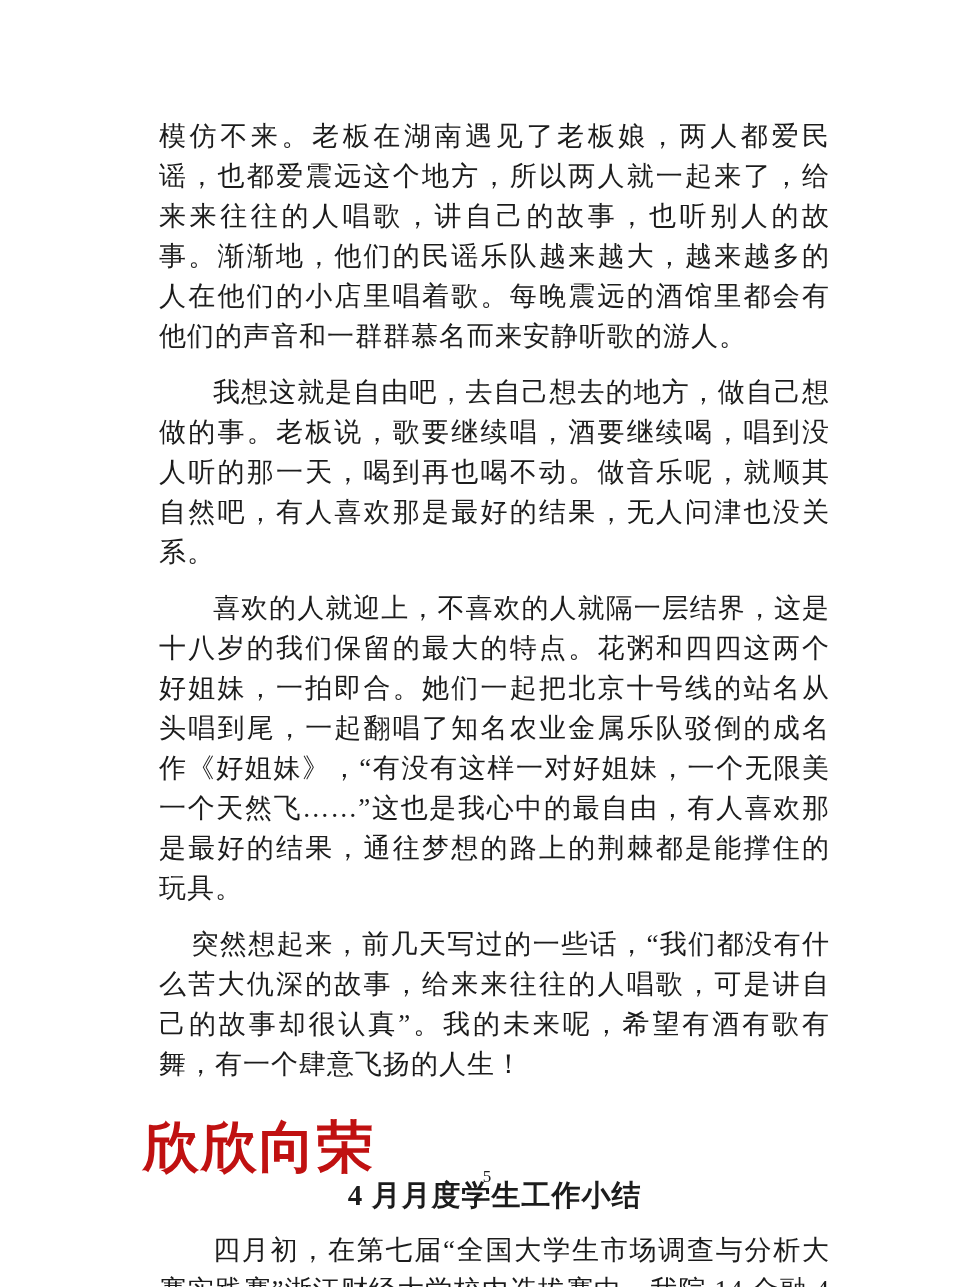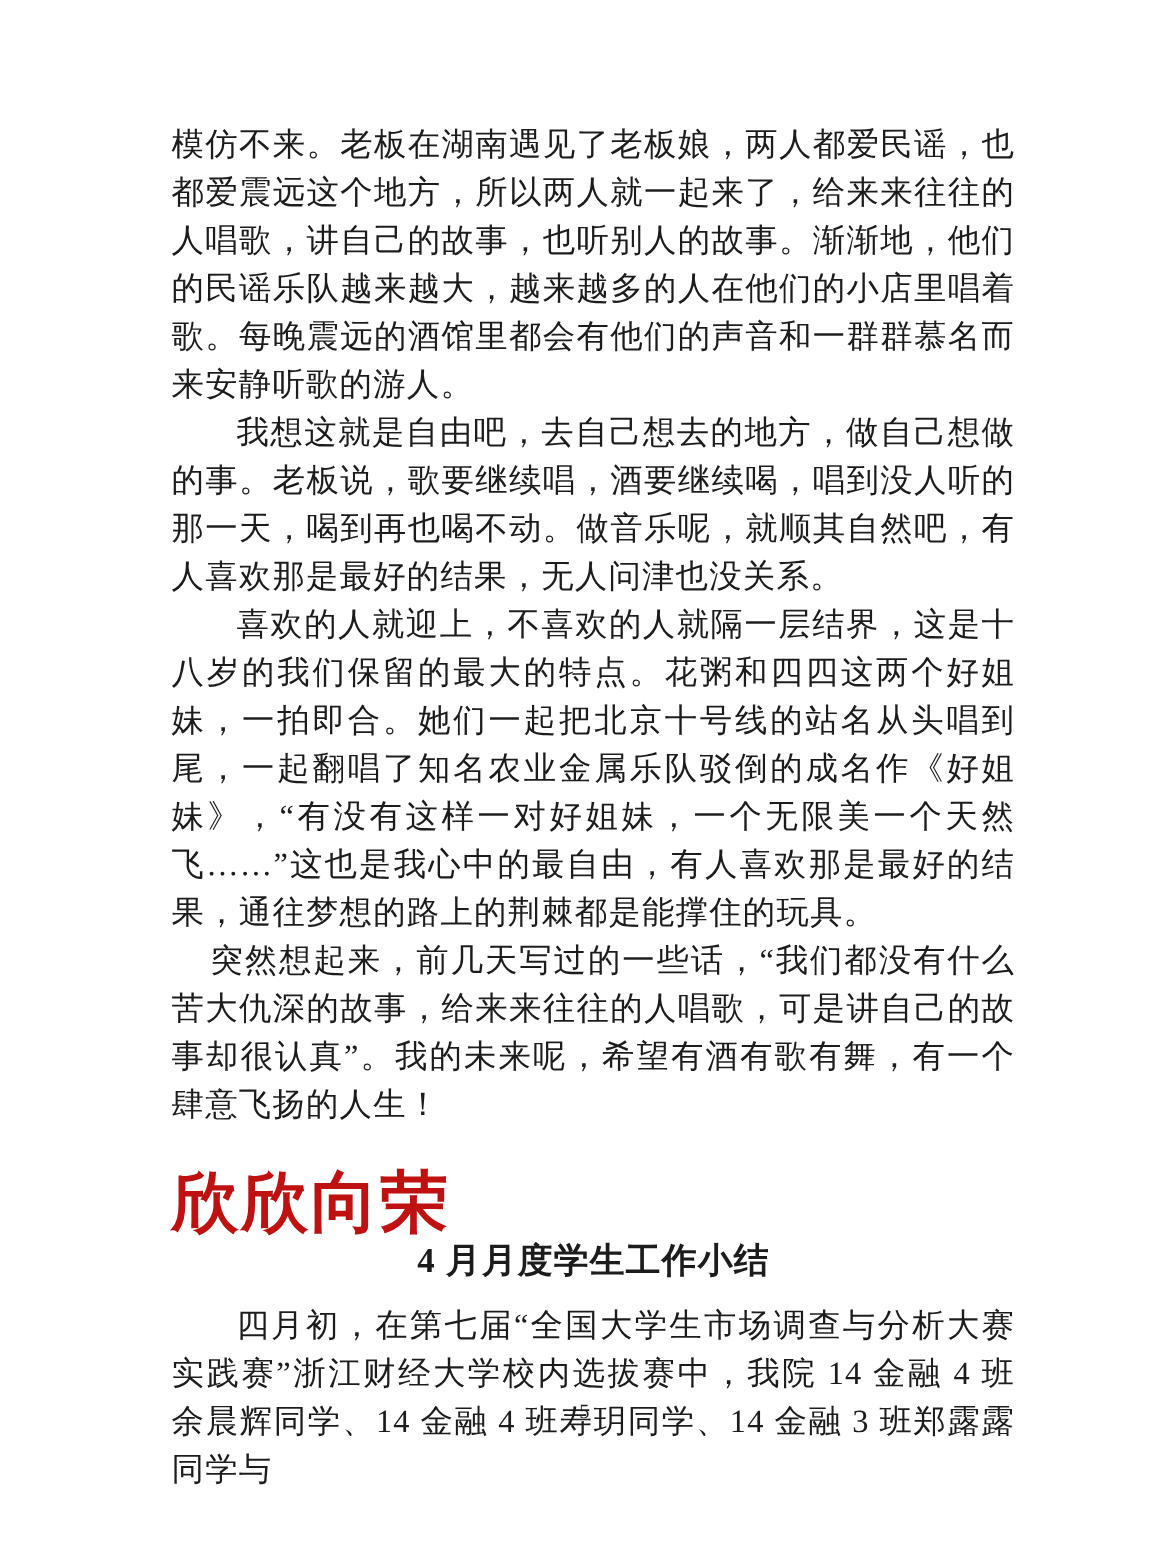--- a/index.html
+++ b/index.html
@@ -16,21 +16,21 @@
       color: #1c1c1c;
       overflow: hidden;
     }
     .content {
       position: absolute;
       left: 143px;
       top: 100px;
       width: 703px;
     }
     .body-p {
-      margin: 0;
+      margin: 16px;
       font-size: 27px;
       line-height: 40px;
       letter-spacing: 1px;
       text-align: justify;
       text-justify: inter-ideograph;
       text-align-last: left;
       color: #1c1c1c;
     }
     .p-cont { text-indent: 0; }
     .p-ind2 { text-indent: 2em; }

